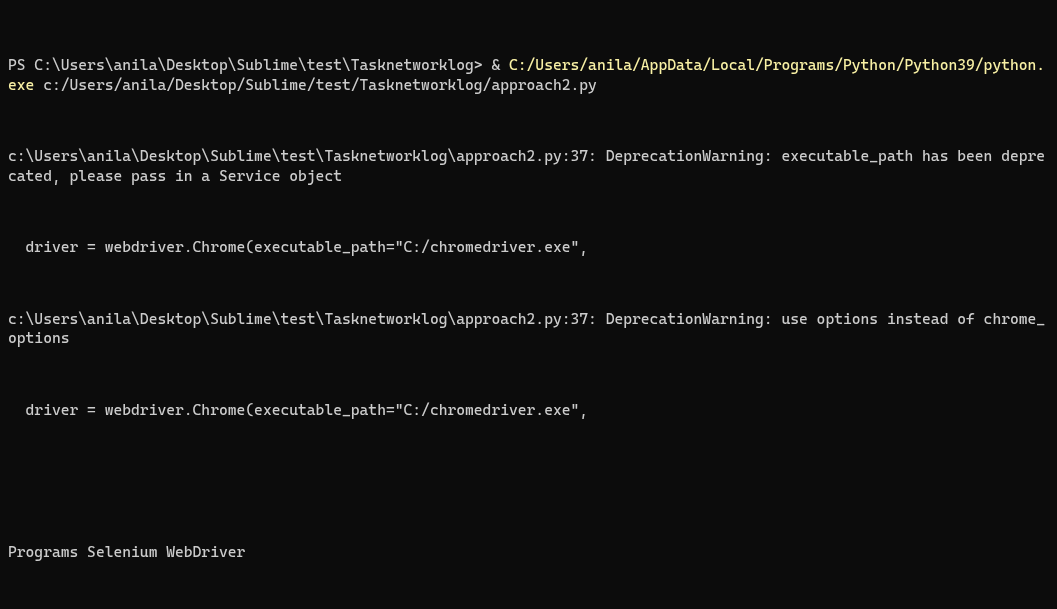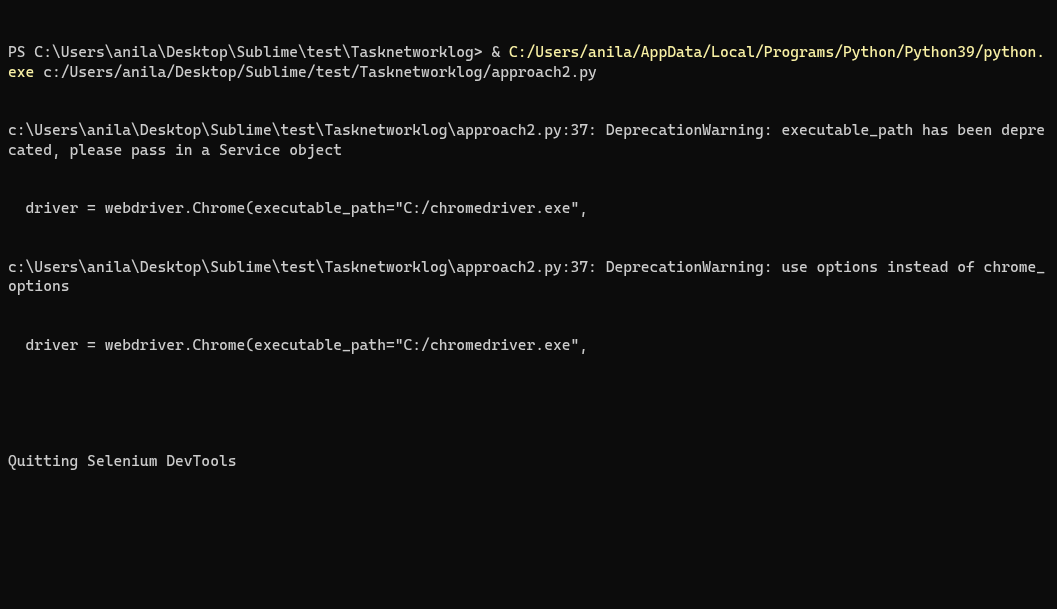--- a/index.html
+++ b/index.html
@@ -29,30 +29,31 @@
       color: #cccccc;
     }
     .python-path {
       color: #f9f1a5;
     }
     .script-path {
       color: #cccccc;
     }
     .line-block {
       display: block;
+      margin-top: 13px;
     }
     .blank-line {
       height: 19px;
     }
   </style>
 </head>
 <body>
 
 <div class="terminal-content">
   <span class="line-block"><span class="prompt-prefix">PS C:\Users\anila\Desktop\Sublime\test\Tasknetworklog&gt; </span><span class="ampersand">&amp; </span><span class="python-path">C:/Users/anila/AppData/Local/Programs/Python/Python39/python.exe</span><span class="script-path"> c:/Users/anila/Desktop/Sublime/test/Tasknetworklog/approach2.py</span></span>
   <span class="line-block">c:\Users\anila\Desktop\Sublime\test\Tasknetworklog\approach2.py:37: DeprecationWarning: executable_path has been deprecated, please pass in a Service object</span>
   <span class="line-block">  driver = webdriver.Chrome(executable_path="C:/chromedriver.exe",</span>
   <span class="line-block">c:\Users\anila\Desktop\Sublime\test\Tasknetworklog\approach2.py:37: DeprecationWarning: use options instead of chrome_options</span>
   <span class="line-block">  driver = webdriver.Chrome(executable_path="C:/chromedriver.exe",</span>
   <span class="line-block blank-line"></span>
-  <span class="line-block">Quitting Selenium DevTools</span>
+  <span class="line-block">Programs Selenium WebDriver</span>
   
 </div>
 
 </body></html>

